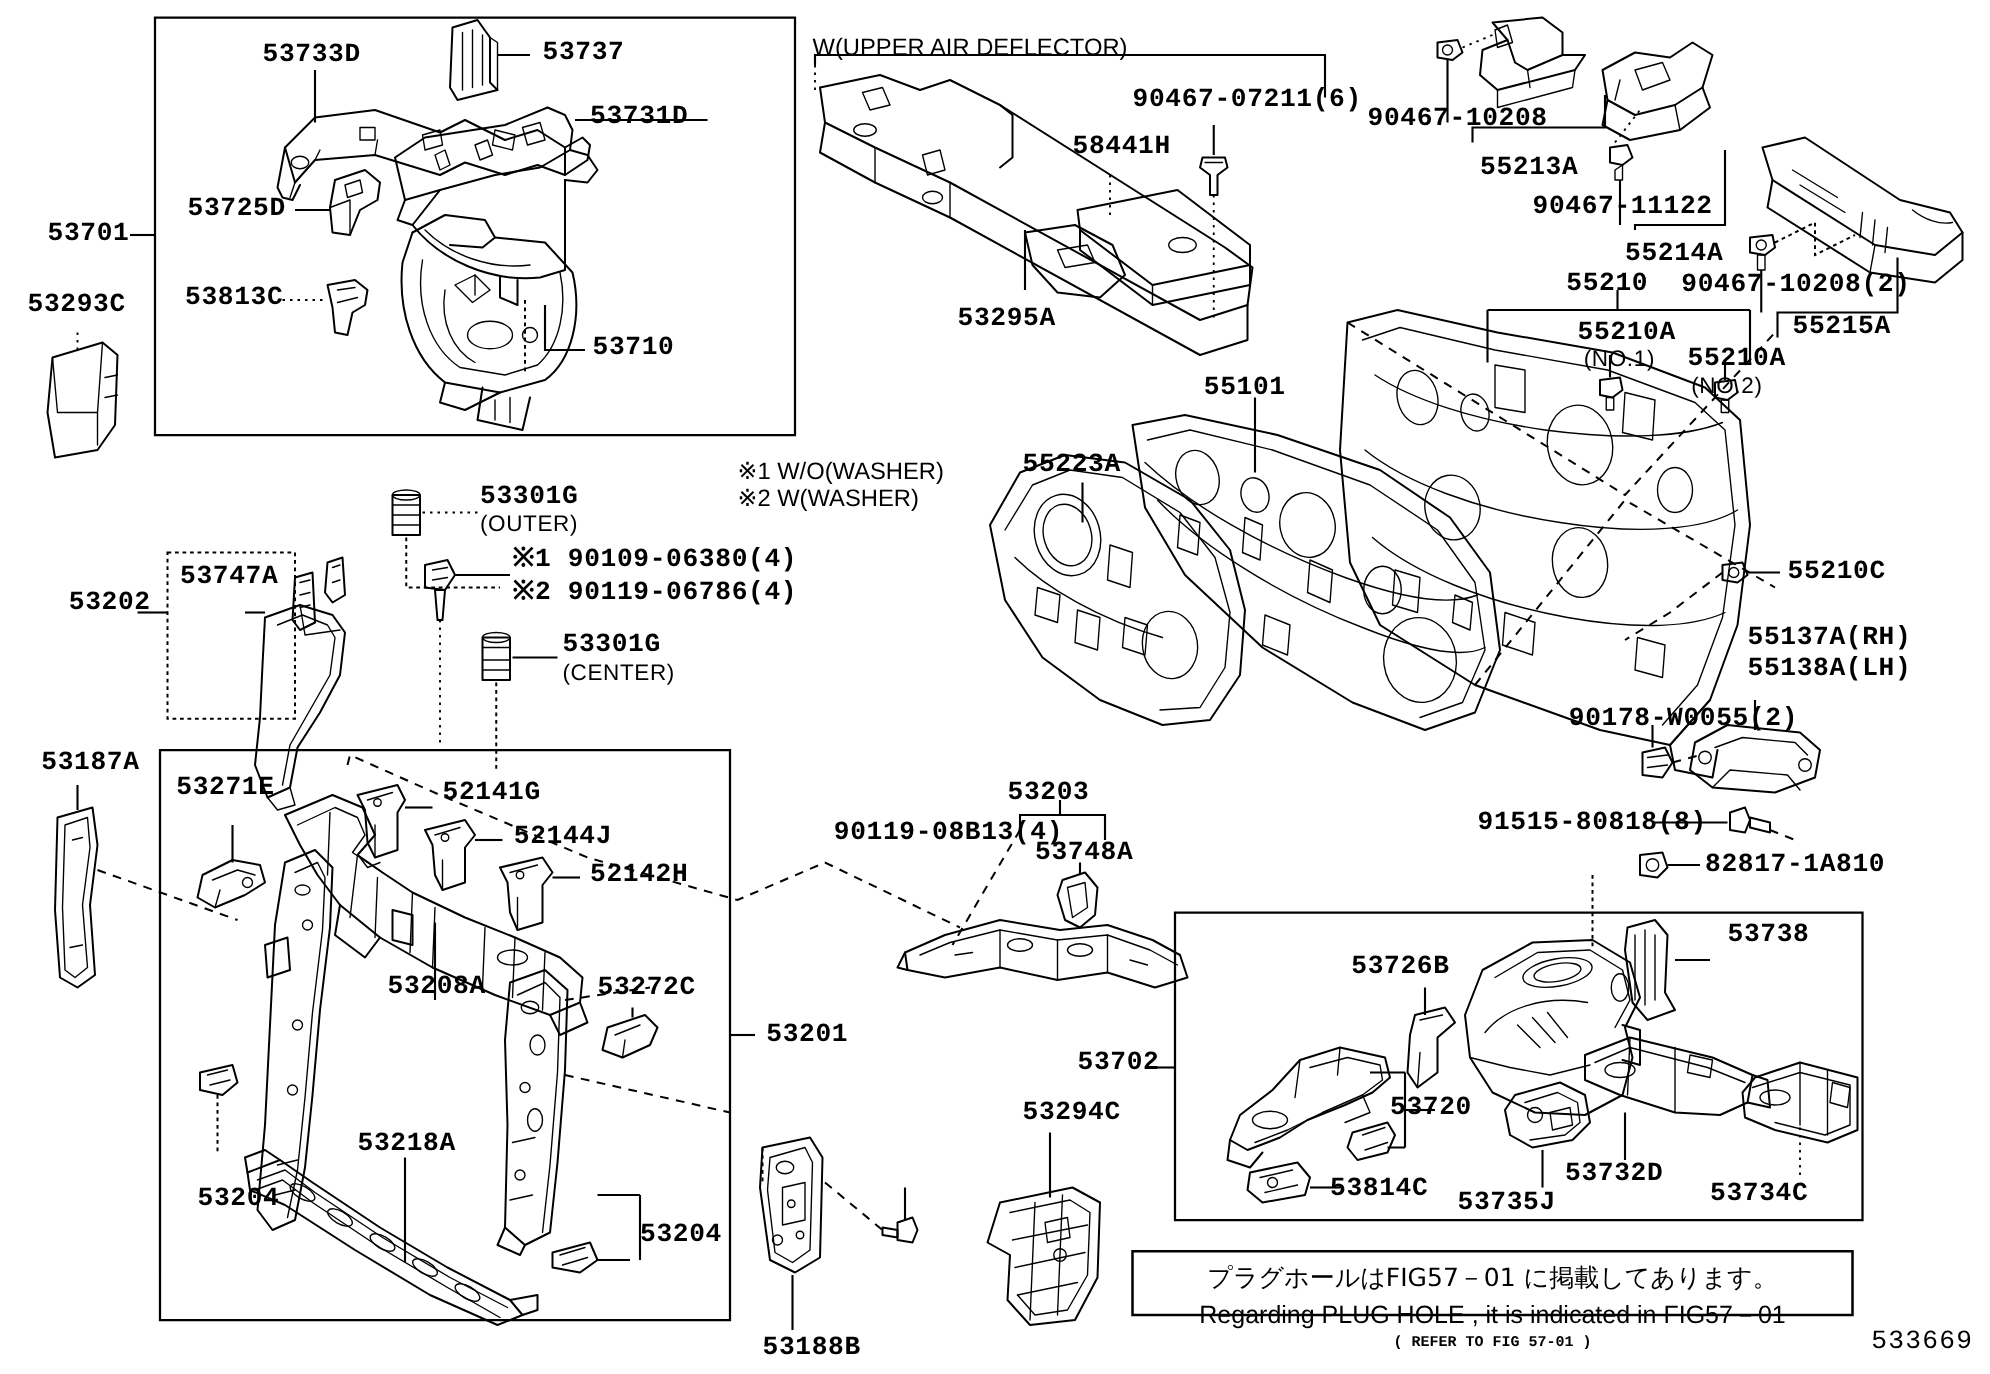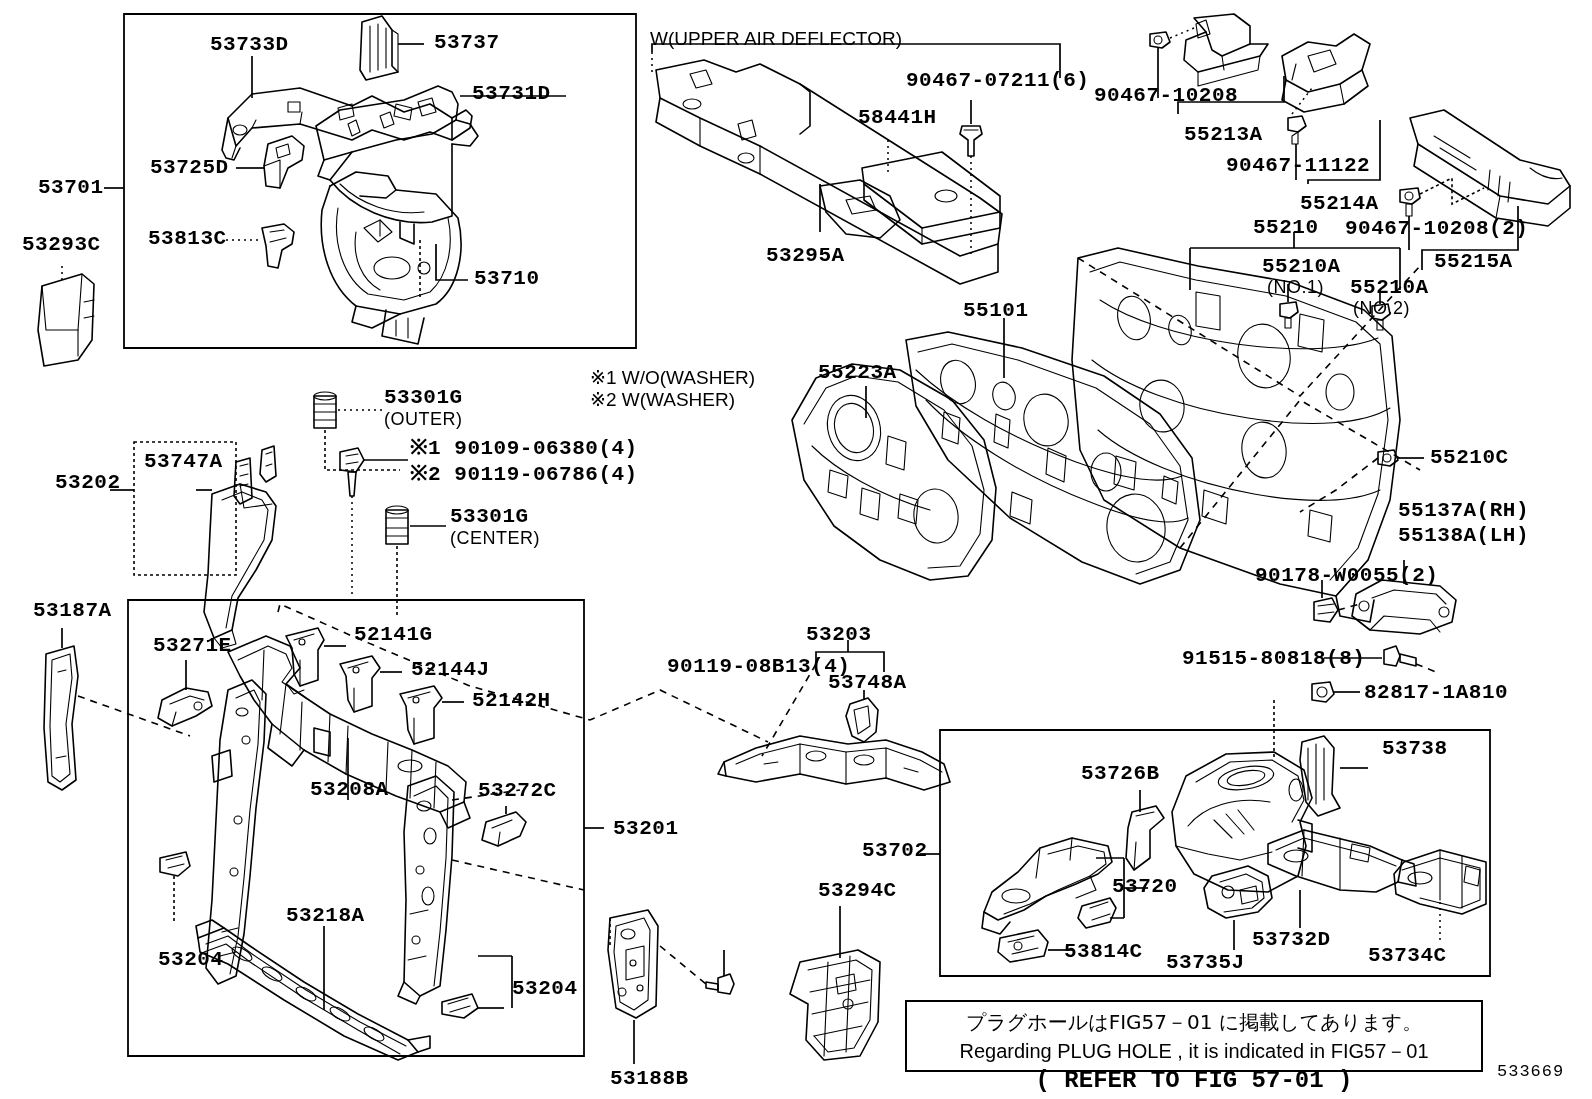--- a/index.html
+++ b/index.html
@@ -6,27 +6,27 @@
   body{width:1592px;height:1099px;position:relative;overflow:hidden;
        font-family:"Liberation Sans","DejaVu Sans",sans-serif;color:#000;}
   #stage{position:absolute;inset:0;}
   svg#art{position:absolute;left:0;top:0;width:1592px;height:1099px;}
   .lbl{position:absolute;white-space:pre;font-family:"Liberation Mono","DejaVu Sans Mono",monospace;
        font-weight:bold;font-size:21px;letter-spacing:0.5px;line-height:1.05;}
   .lbl.sub{font-family:"Liberation Sans","DejaVu Sans",sans-serif;font-weight:normal;font-size:18px;}
   .note{position:absolute;font-family:"Liberation Sans","DejaVu Sans",sans-serif;
         font-size:19px;white-space:pre;}
   .figno{position:absolute;font-family:"Liberation Mono","DejaVu Sans Mono",monospace;
-         font-size:17px;letter-spacing:1px;}
+         font-size:21px;letter-spacing:1px;}
   .notebox{position:absolute;border:2px solid #000;background:#fff;box-sizing:border-box;
            text-align:center;}
   .notebox .jp{font-family:"DejaVu Sans",sans-serif;font-size:20px;display:block;margin-top:7px;}
   .notebox .en{font-family:"Liberation Sans","DejaVu Sans",sans-serif;font-size:20px;display:block;margin-top:2px;}
   .notebox .ref{font-family:"Liberation Mono","DejaVu Sans Mono",monospace;font-weight:bold;
-                font-size:24px;display:block;margin-top:2px;}
+                font-size:12px;display:block;margin-top:2px;}
 </style>
 </head>
 <body>
 
 <div id="stage">
 
 <svg id="art" viewBox="0 0 1592 1099">
   <defs>
     <style>
       .s{fill:none;stroke:#000;stroke-width:1.6;stroke-linejoin:round;stroke-linecap:round;}
@@ -677,21 +677,21 @@
 <div class="lbl" style="left:384px;top:387px;">53301G</div>
 <div class="lbl sub" style="left:384px;top:410px;">(OUTER)</div>
 <div class="lbl" style="left:410px;top:438px;">※1 90109-06380(4)</div>
 <div class="lbl" style="left:410px;top:464px;">※2 90119-06786(4)</div>
 <div class="lbl" style="left:450px;top:506px;">53301G</div>
 <div class="lbl sub" style="left:450px;top:529px;">(CENTER)</div>
 <div class="lbl" style="left:55px;top:472px;">53202</div>
 <div class="lbl" style="left:144px;top:451px;">53747A</div>
 
 <div class="lbl" style="left:33px;top:600px;">53187A</div>
-<div class="lbl" style="left:141px;top:635px;margin-left:12px;">53271E</div>
+<div class="lbl" style="left:141px;top:620px;">53271E</div>
 <div class="lbl" style="left:354px;top:624px;">52141G</div>
 <div class="lbl" style="left:411px;top:659px;">52144J</div>
 <div class="lbl" style="left:472px;top:690px;">52142H</div>
 <div class="lbl" style="left:310px;top:779px;">53208A</div>
 <div class="lbl" style="left:478px;top:780px;">53272C</div>
 <div class="lbl" style="left:286px;top:905px;">53218A</div>
 <div class="lbl" style="left:158px;top:949px;">53204</div>
 <div class="lbl" style="left:512px;top:978px;">53204</div>
 <div class="lbl" style="left:613px;top:818px;">53201</div>
 <div class="lbl" style="left:610px;top:1068px;">53188B</div>
@@ -703,21 +703,21 @@
 
 <div class="lbl" style="left:862px;top:840px;text-align:center;">53702</div>
 <div class="lbl" style="left:1081px;top:763px;">53726B</div>
 <div class="lbl" style="left:1382px;top:738px;">53738</div>
 <div class="lbl" style="left:1112px;top:876px;">53720</div>
 <div class="lbl" style="left:1166px;top:952px;">53735J</div>
 <div class="lbl" style="left:1252px;top:929px;">53732D</div>
 <div class="lbl" style="left:1368px;top:945px;">53734C</div>
 <div class="lbl" style="left:1064px;top:941px;">53814C</div>
 
-<div class="notebox" style="left:905px;top:1000px;width:578px;height:72px;">
+<div class="notebox" style="left:905px;top:1000px;width:578px;height:53px;">
   <span class="jp">プラグホールはFIG57－01 に掲載してあります。</span>
   <span class="en">Regarding  PLUG  HOLE , it is  indicated  in  FIG57－01</span>
   <span class="ref">(    REFER TO FIG 57-01  )</span>
 </div>
 
 <div class="figno" style="left:1497px;top:1062px;">533669</div>
 
 </div>
 
 </body></html>

